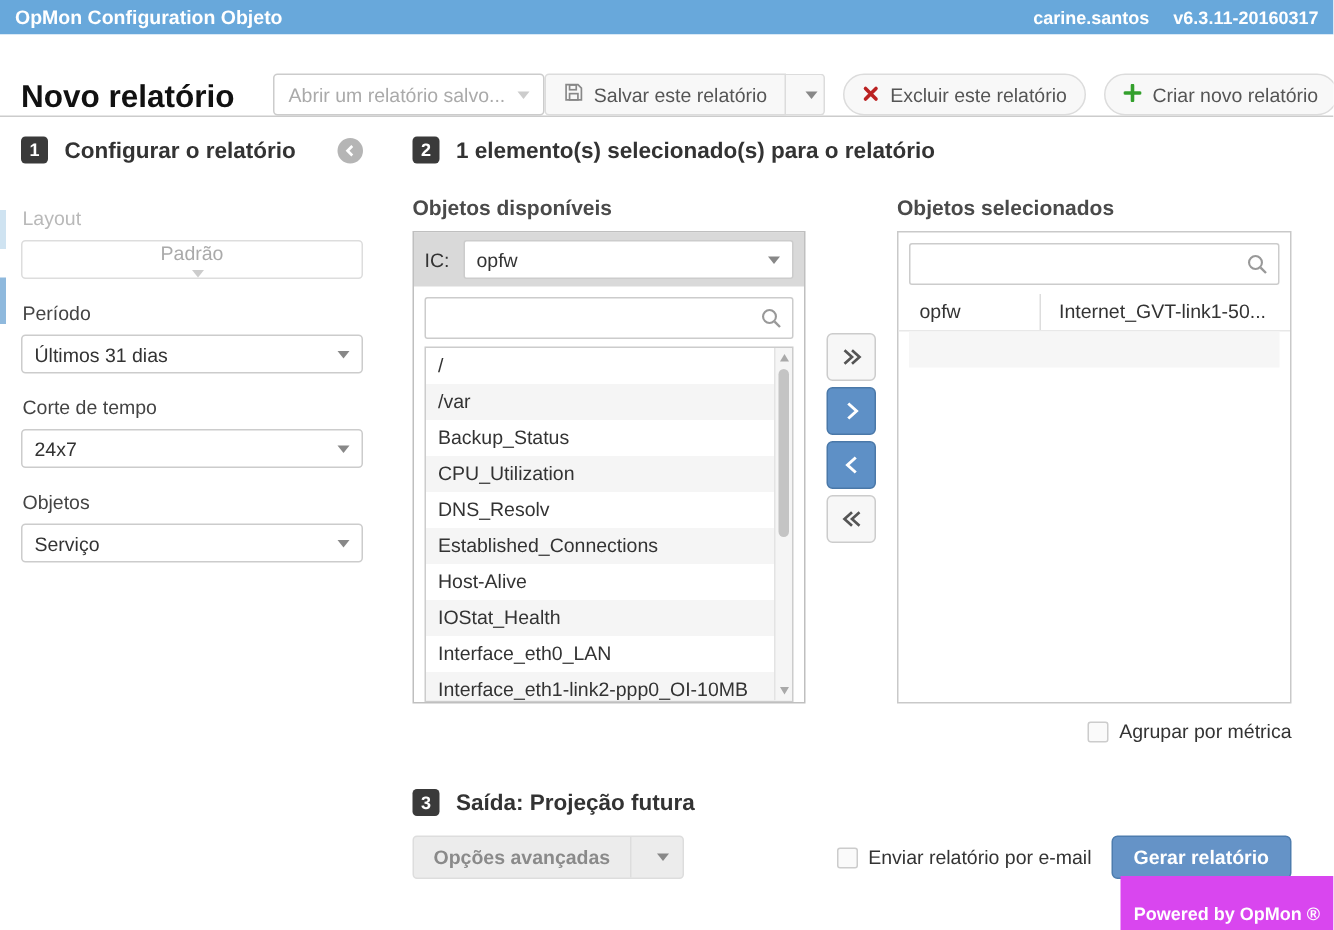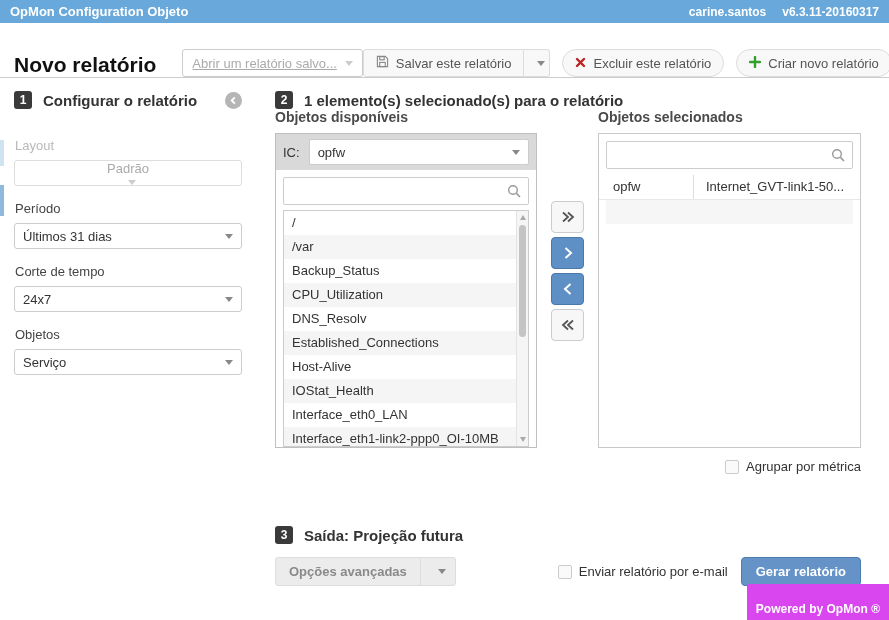--- a/index.html
+++ b/index.html
@@ -10,21 +10,21 @@
   }
   
   .topbar { height:23px; background:#68a8db; display:flex; align-items:center; padding:0 10px; }
   .topbar-title { color:#fff; font-size:13px; font-weight:bold; }
   .topbar-right { margin-left:auto; display:flex; gap:16px; color:#fff; font-size:12px; font-weight:bold; }
   
   .header { height:55px; background:#fff; border-bottom:1px solid #ccc; display:flex; align-items:flex-end; padding:0 12px 0 14px; }
   .page-title { font-size:21px; font-weight:bold; color:#111; margin-right:26px; white-space:nowrap; }
   .fake-select { height:28px; background:#fff; border:1px solid #ccc; border-radius:3px; display:flex; align-items:center; padding:0 9px; font-size:13px; cursor:pointer; }
   .open-select { width:200px; color:#aaa; }
-  .fake-select .sel-text { flex:1; white-space:nowrap; overflow:hidden;text-decoration:underline; }
+  .fake-select .sel-text { flex:1; white-space:nowrap; overflow:hidden; }
   .caret { width:0; height:0; border-left:4px solid transparent; border-right:4px solid transparent; border-top:5px solid #888; margin-left:8px; flex:none; }
   .caret.light { border-top-color:#ccc; }
   .header-spacer { flex:1; }
   .hbtn { height:28px; background:#f8f8f8; border:1px solid #dcdcdc; border-radius:14px; color:#555; font-size:13px; display:flex; align-items:center; padding:0 12px; gap:7px; cursor:pointer; white-space:nowrap; }
   .hbtn-group { display:flex; margin-right:12px; }
   .hbtn-group .hbtn-main { border-radius:3px 0 0 3px; }
   .hbtn-group .hbtn-caret { width:26px; height:28px; background:#f8f8f8; border:1px solid #dcdcdc; border-left:none; border-radius:0 3px 3px 0; display:flex; align-items:center; justify-content:center; cursor:pointer; }
   .hbtn + .hbtn { margin-left:0; }
   .hbtn.mr { margin-right:12px; }
   
@@ -38,21 +38,21 @@
   
   .panel-left { position:absolute; left:14px; top:13px; width:228px; }
   .form { margin-top:29px; }
   .f-label { display:block; font-size:13px; color:#444; margin:0 0 7px 1px; }
   .f-label.disabled { color:#b9b9b9; }
   .f-select { height:26px; border:1px solid #ccc; border-radius:3px; background:#fff; display:flex; align-items:center; padding:0 8px; font-size:13px; color:#333; margin-bottom:15px; cursor:pointer; }
   .f-select .sel-text { flex:1; }
   .f-select.disabled { border-color:#ddd; color:#aaa; cursor:default;flex-direction:column; }
   
   .section2 { position:absolute; left:275px; top:13px; width:586px; }
-  .columns { display:flex; }
+  .columns { display:flex; margin-top:21px; }
   .col-title { font-size:14px; font-weight:bold; color:#4a4a4a; margin-bottom:8px; }
   .col-av { width:262px; }
   .av-box { border:1px solid #bfbfbf; height:315px; }
   .ic-bar { background:#d9d9d9; padding:5px 7px; display:flex; align-items:center; gap:9px; }
   .ic-label { font-size:13px; color:#333; }
   .ic-select { flex:1; height:26px; margin-bottom:0; border-radius:2px; }
   .av-body { padding:7px; }
   .search-box { position:relative; }
   .search-box input { width:100%; height:28px; border:1px solid #ccc; border-radius:2px; padding:0 26px 0 8px; font-size:13px; font-family:inherit; outline:none; }
   .search-icon { position:absolute; right:7px; top:7px; }

